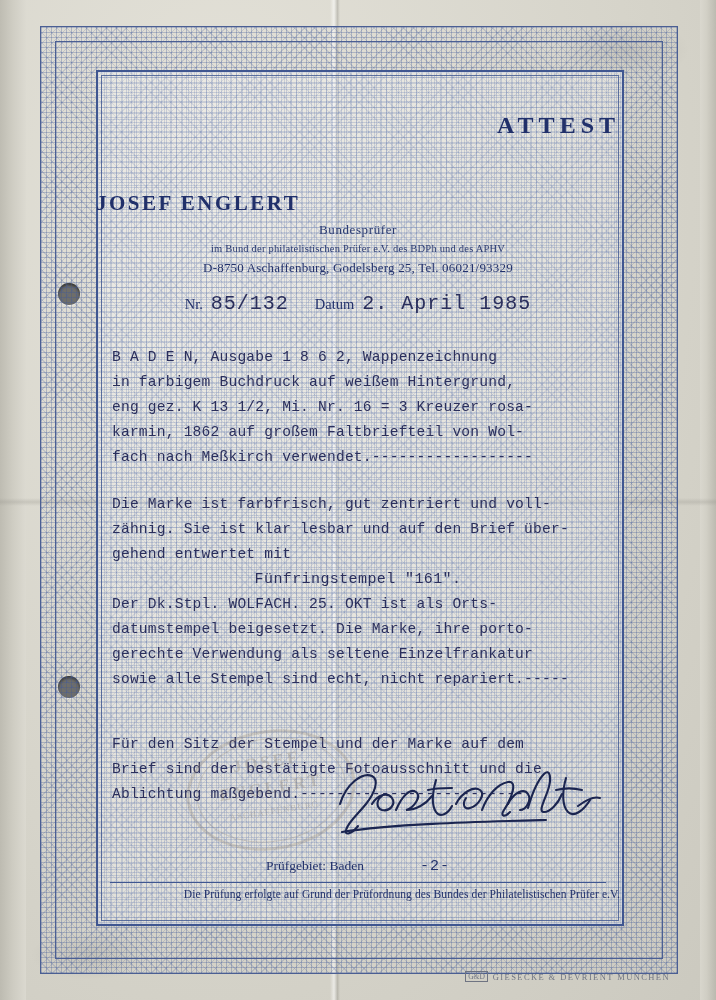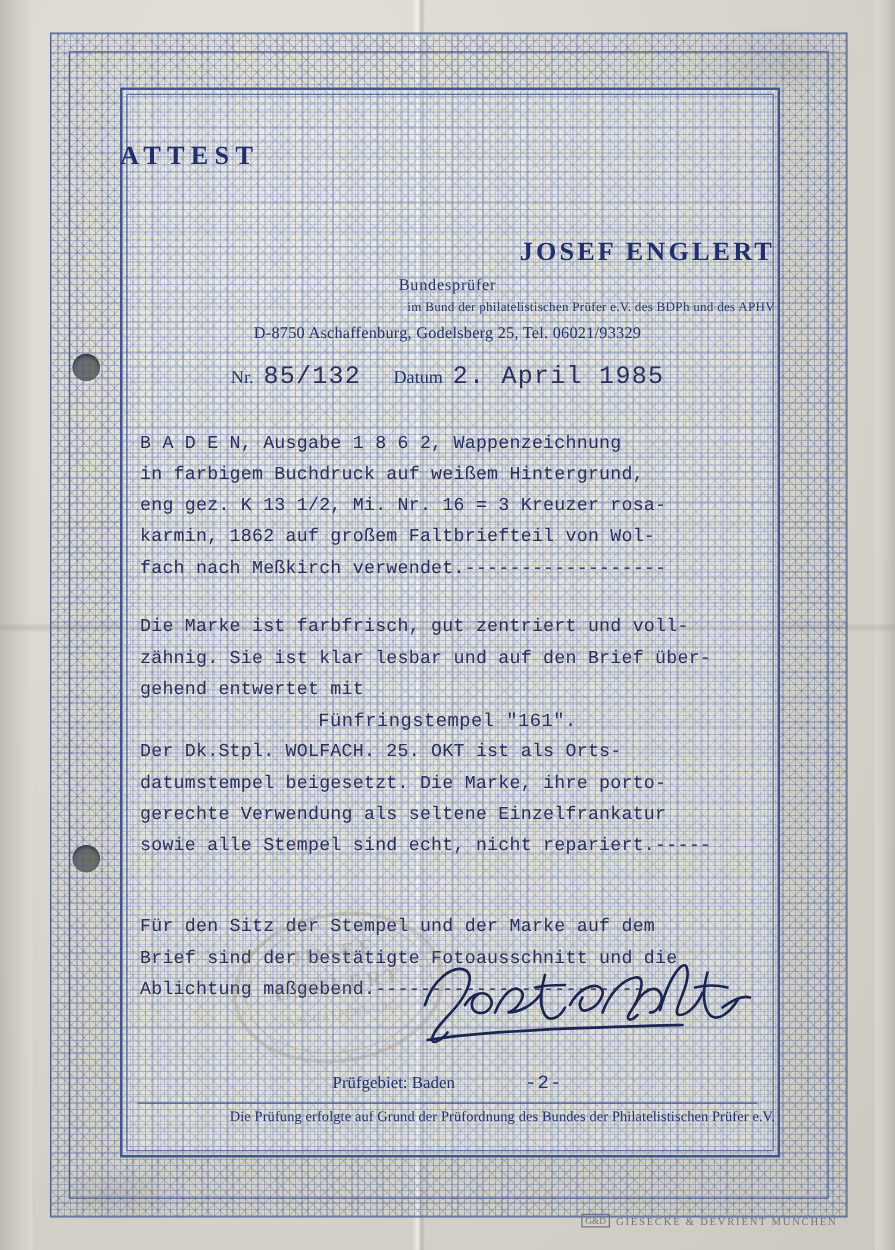--- a/index.html
+++ b/index.html
@@ -93,45 +93,45 @@
   }
 
   
   #content {
     position: absolute;
     left: 96px; top: 70px;
     width: 524px; height: 852px;
     color: #1f2f63;
   }
   .title {
-    text-align: left;
+    text-align: right;
     font-family: "Liberation Serif", serif;
-    font-size: 21px;
+    font-size: 24px;
     font-weight: bold;
     letter-spacing: 5px;
     margin-top: 42px;
     color: #21306a;
   }
   .expert-name {
-    text-align: right;
+    text-align: left;
     font-size: 21px;
     font-weight: bold;
     letter-spacing: 2.5px;
     margin-top: 52px;
     color: #21306a;
   }
   .expert-role {
     text-align: center;
     font-size: 13px;
     margin-top: 6px;
     letter-spacing: .6px;
     color: #2a3a70;
   }
   .expert-assoc {
-    text-align: right;
+    text-align: center;
     font-size: 10.5px;
     margin-top: 5px;
     letter-spacing: .2px;
     color: #2a3a70;
   }
   .expert-address {
     text-align: center;
     font-size: 13px;
     margin-top: 6px;
     letter-spacing: .2px;

